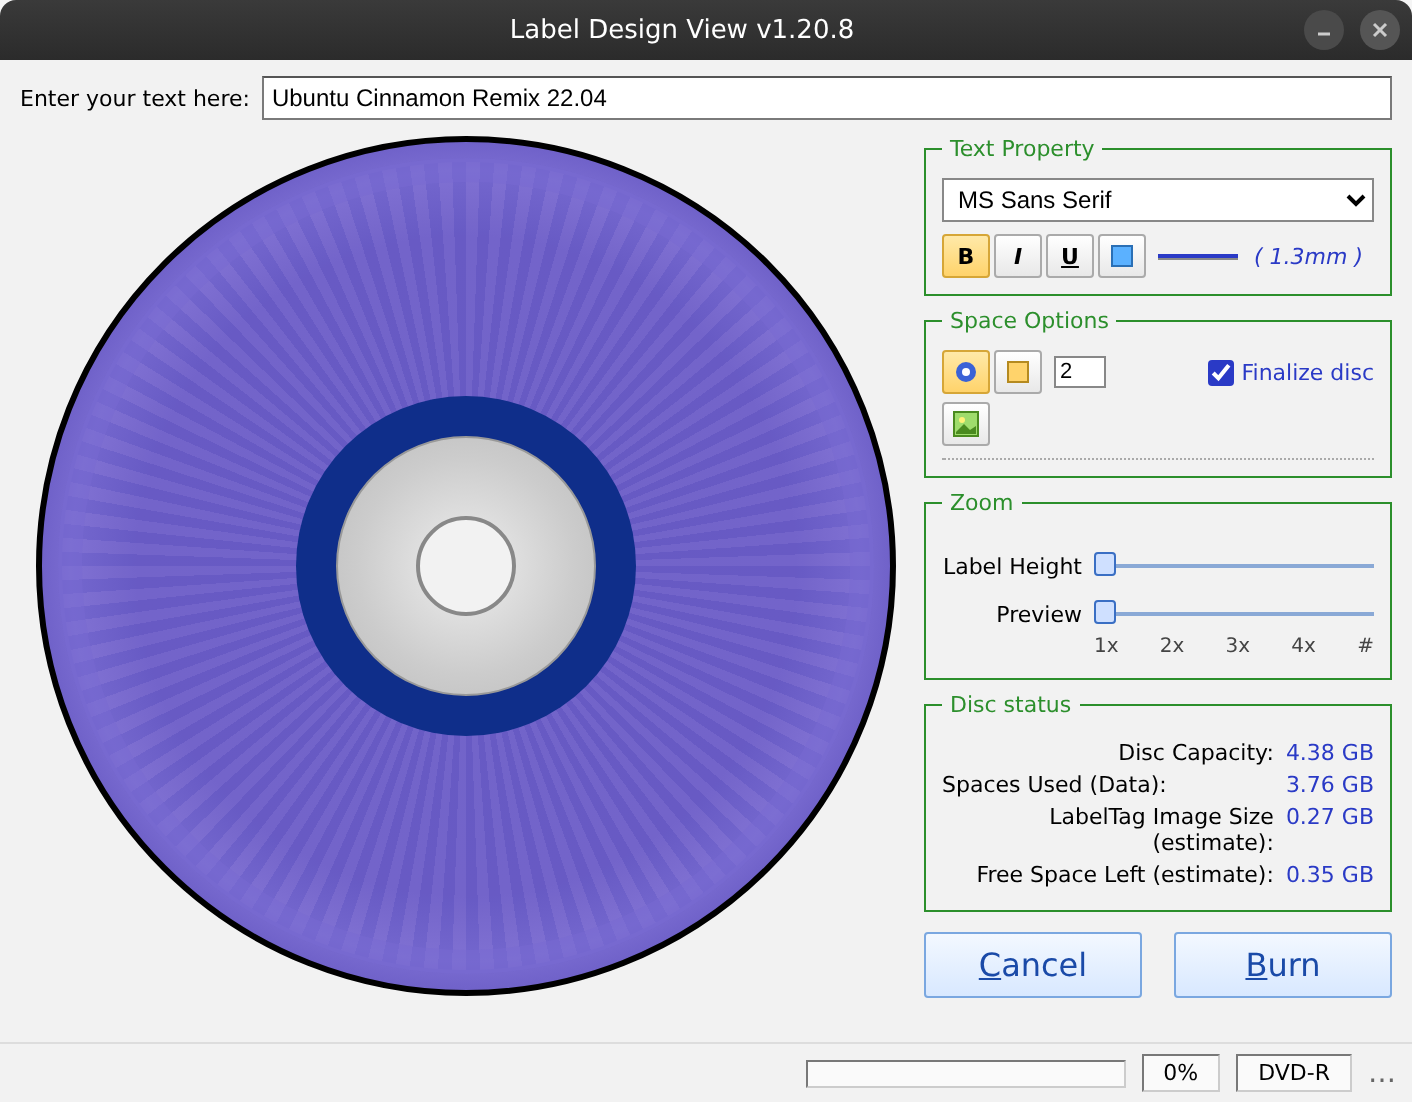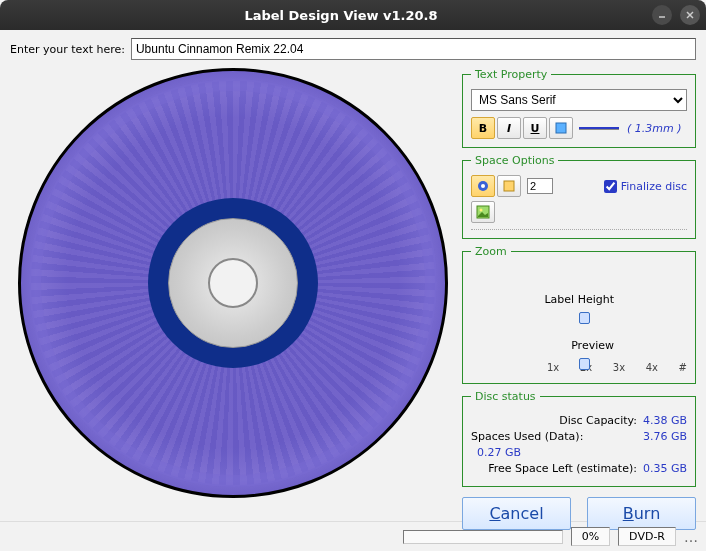--- a/index.html
+++ b/index.html
@@ -1,18 +1,18 @@
 <!DOCTYPE html>
 <html><head>
 <meta charset="utf-8">
 <style>
 * { box-sizing: border-box; margin: 0; padding: 0; }
 body { font-family: "DejaVu Sans", sans-serif; font-size: 11px; background: #f5f5f5; width: 706px; height: 551px; overflow: hidden; }
 .titlebar { background: linear-gradient(#3a3a3a,#2b2b2b); height: 30px; display: flex; align-items: center; color: #fff; padding: 0 6px; border-radius: 8px 8px 0 0; }
-.titlebar .title { flex: 1; text-align: center; font-weight: bold; font-size: 13px; }
+.titlebar .title { flex: 1; text-align: center; font-weight: normal; font-size: 13px; }
 .titlebar .btns { display: flex; gap: 8px; }
 .tbtn { width: 20px; height: 20px; border-radius: 50%; background: #4a4a4a; display: flex; align-items: center; justify-content: center; color: #ccc; font-size: 11px; }
 .tbtn.close { background: #555; }
 .content { background: #f2f2f2; height: 491px; padding: 8px 10px 6px 10px; }
 .row { display: flex; align-items: center; gap: 6px; margin-bottom: 8px; }
 .label { color: #000; }
 .textinput { flex: 1; border: 1px solid #7a7a7a; border-top-color:#555; background: #fff; padding: 3px 4px; font-size: 12px; }
 .main { display: flex; gap: 10px; }
 .discpane { width: 442px; height: 442px; position: relative; }
 .rightpane { flex: 1; display: flex; flex-direction: column; gap: 6px; }
@@ -22,21 +22,21 @@
 .toolbar { display: flex; align-items: center; gap: 2px; margin-top: 6px; }
 .tb { width: 24px; height: 22px; border: 1px solid #aaa; background: linear-gradient(#fff,#e8e8e8); display: flex; align-items: center; justify-content: center; font-size: 11px; font-weight: bold; border-radius: 2px; }
 .tb.active { background: linear-gradient(#ffe9a8,#ffd36b); border-color: #d6a637; }
 .colorstrip { width: 40px; height: 3px; background: #2a3ac6; margin-left:4px; border-bottom:1px solid #888;}
 .mm { color: #2a3ac6; margin-left: 6px; font-size: 11px; font-style: italic; }
 .laybtns { display: flex; align-items: center; gap: 2px; }
 .laybtns .tb svg { width:14px; height:14px; }
 .spin { width: 26px; border: 1px solid #888; background:#fff; padding: 1px 2px; margin-left: 4px; font-size: 11px; }
 .chk { display: flex; align-items: center; gap: 4px; color: #2a3ac6; margin-left: auto; font-size: 11px; }
 .chk input { accent-color: #2a3ac6; }
-.slider-row { display:flex; align-items:center; gap:6px; font-size:11px; margin: 27px 0 4px 0; flex-direction: column;}
+.slider-row { display:flex; align-items:center; gap:6px; font-size:11px; margin: 10px 0 4px 0;}
 .slider-label { width: 70px; text-align: right; }
 .slider { flex:1; position:relative; height: 14px; }
 .track { position:absolute; left:0; right:0; top:6px; height:2px; background:#8aa9d6; }
 .thumb { position:absolute; top:0; width:11px; height:12px; background:#cfe0ff; border:1px solid #3a6fc4; border-radius:2px; }
 .ticks { display:flex; justify-content:space-between; font-size:10px; color:#444; margin: 0 0 2px 76px; }
 .status-row { display:flex; justify-content:space-between; font-size:11px; margin: 3px 0;}
 .status-row .val { color:#2a3ac6; }
 .btns-row { display:flex; justify-content:space-between; gap: 16px; margin-top: 4px; }
 .btn { flex:1; border:1px solid #7aa7e0; background: linear-gradient(#f3f8ff,#d8e8ff); color:#1a4aa8; padding:6px 0; text-align:center; border-radius:2px; font-size:16px; }
 .btn .ul { text-decoration: underline; }
@@ -170,20 +170,21 @@
         <legend>Disc status</legend>
         <div class="status-row">
             <span style="flex:1;text-align:right">Disc Capacity:</span>
             <span class="val" style="margin-left:6px">4.38 GB</span>
           </div>
         <div class="status-row">
             <span style="flex:1;">Spaces Used (Data):</span>
             <span class="val" style="margin-left:6px">3.76 GB</span>
           </div>
         <div class="status-row">
+            <span style="flex:1;text-align:right">LabelTag Image Size (estimate):</span>
             <span class="val" style="margin-left:6px">0.27 GB</span>
           </div>
         <div class="status-row">
             <span style="flex:1;text-align:right">Free Space Left (estimate):</span>
             <span class="val" style="margin-left:6px">0.35 GB</span>
           </div>
       </fieldset>
 
       <div class="btns-row">
         <div class="btn"><span class="ul">C</span><span>ancel</span></div>

